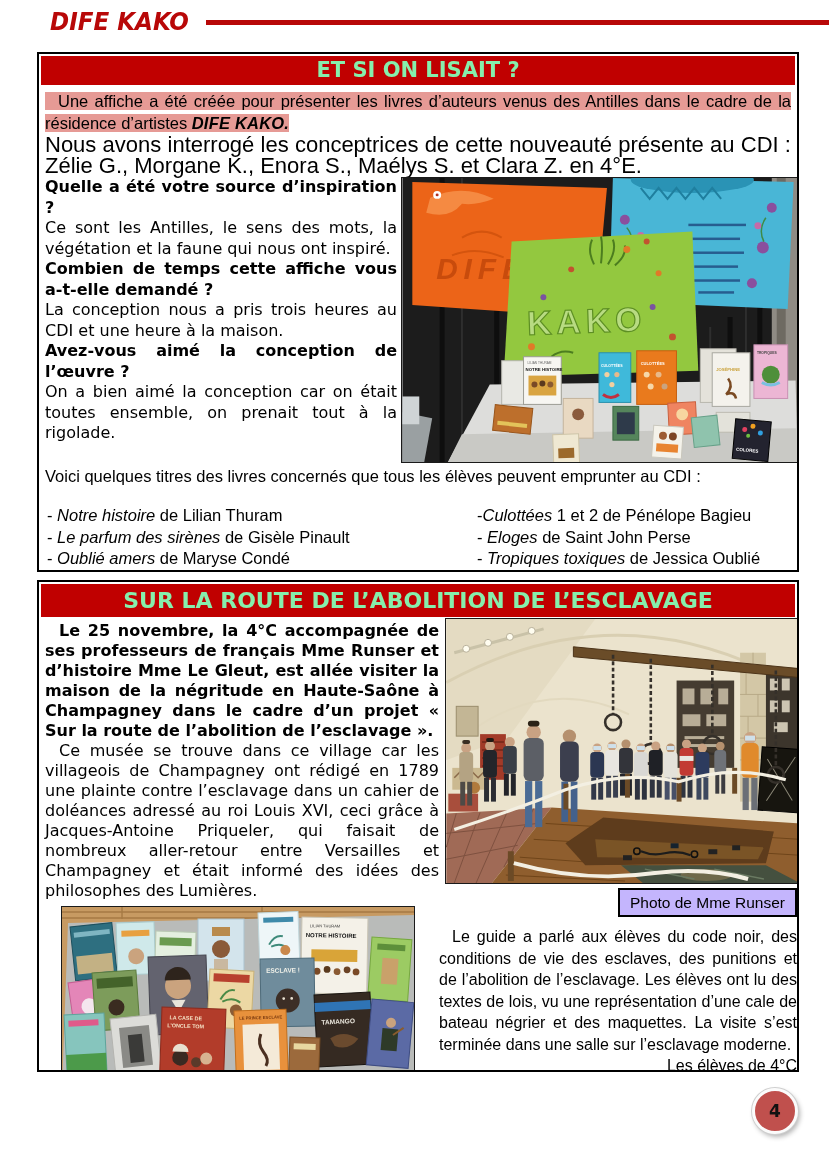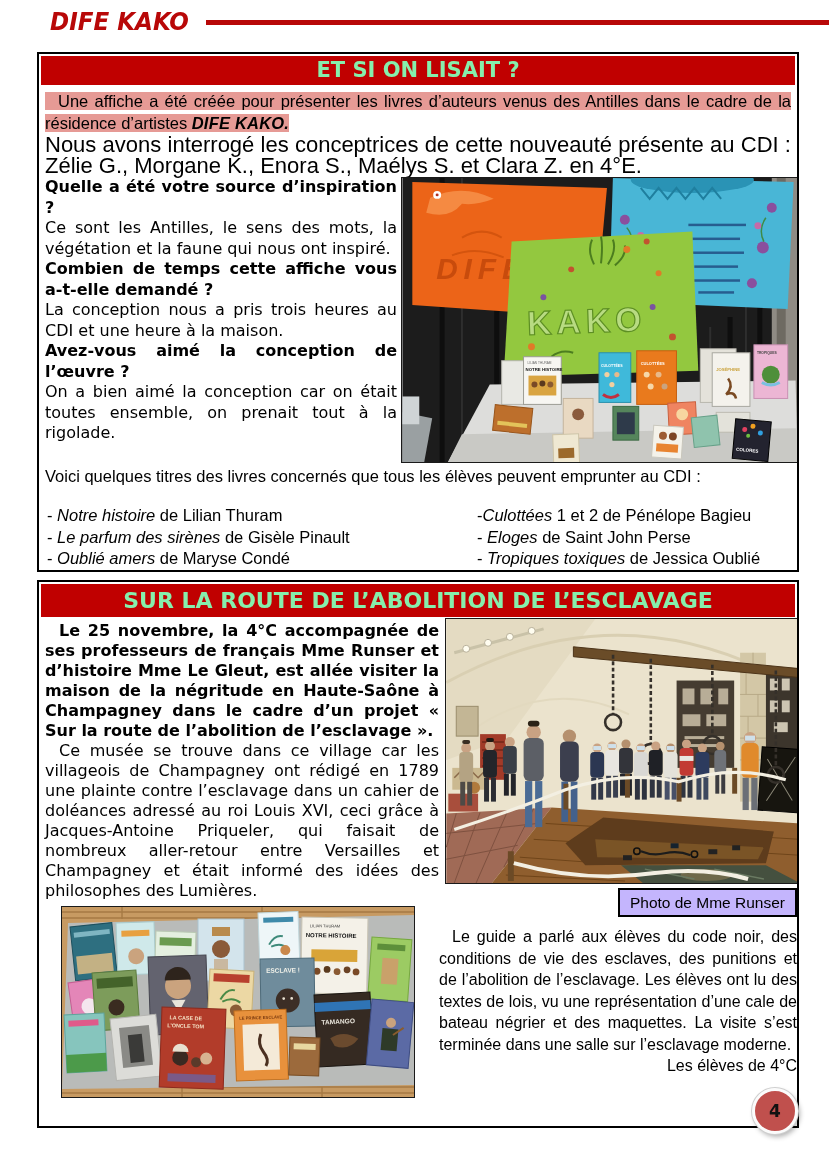--- a/index.html
+++ b/index.html
@@ -6,21 +6,21 @@
   body{width:829px;height:1162px;position:relative;font-family:"Liberation Sans",sans-serif;color:#000;overflow:hidden;}
 
   
   .masthead{position:absolute;left:50px;top:2px;width:760px;height:40px;display:flex;align-items:center;}
   .masthead-title{font-family:"DejaVu Sans",sans-serif;font-style:italic;font-weight:bold;font-size:24px;color:#b80808;letter-spacing:0;transform:scaleX(.96);transform-origin:left;white-space:nowrap;}
   .masthead-rule{position:absolute;left:156px;top:18px;width:632px;height:5px;background:#b80808;}
 
   
   .sect{position:absolute;left:37px;width:762px;border:2px solid #000;background:#fff;box-sizing:border-box;overflow:hidden;}
   #sect1{top:52px;height:520px;}
-  #sect2{top:580px;height:548px;}
+  #sect2{top:580px;height:492px;}
   .banner{margin:2px;background:#c00000;color:#86efac;text-align:center;font-family:"DejaVu Sans",sans-serif;font-weight:bold;}
   #sect1 .banner{height:29px;line-height:29px;font-size:21px;}
   #sect2 .banner{height:33px;line-height:33px;font-size:22px;}
 
   
   .hl-para{margin:5px 6px 0 6px;font-size:16.5px;line-height:22px;text-align:justify;}
   .hl-para mark{background:#e69a95;color:#000;}
   .hl-para mark.lead{padding-left:13px;}
   .hl-para b i{letter-spacing:.2px;}
   .intro-para{margin:0 6px;font-size:22px;line-height:21px;text-align:justify;}

